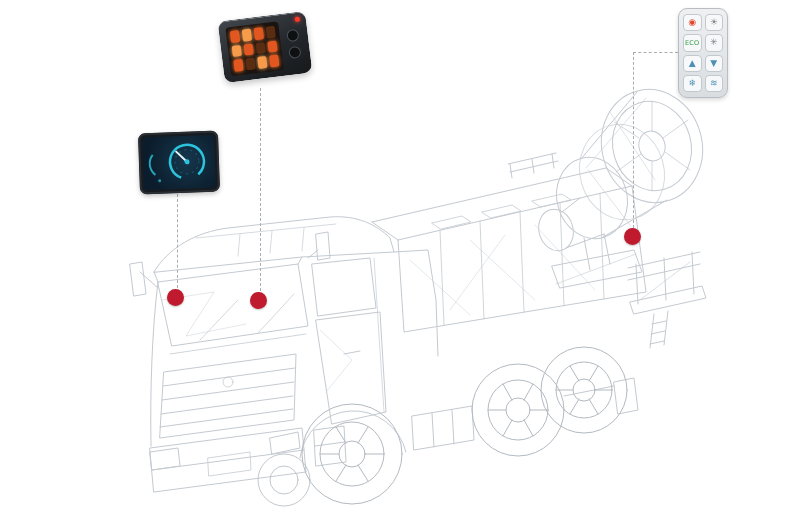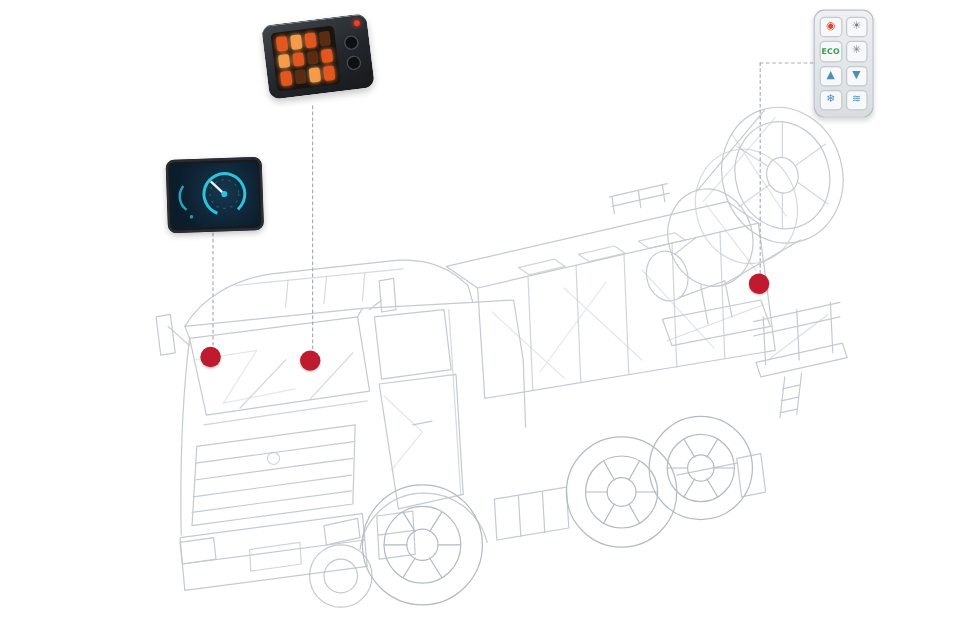--- a/index.html
+++ b/index.html
@@ -44,21 +44,21 @@
   .led{position:absolute;top:4px;right:6px;width:5px;height:5px;border-radius:50%;background:#ff3828;box-shadow:0 0 4px #ff4530;}
 
   
   .keypad-device{position:absolute;left:678px;top:8px;width:50px;height:90px;
     background:linear-gradient(180deg,#eef0f2,#d9dde0);border:1px solid #b7bdc3;border-radius:9px;
     padding:5px 4px;box-sizing:border-box;box-shadow:0 2px 4px rgba(0,0,0,.15);}
   .keypad-grid{display:grid;grid-template-columns:1fr 1fr;grid-template-rows:repeat(4,1fr);gap:3px;height:100%;}
   .key{background:#f7f8f9;border:1px solid #c2c8ce;border-radius:4px;display:flex;align-items:center;
     justify-content:center;font-size:9px;line-height:1;color:#7a828a;overflow:hidden;}
   .key:nth-child(1){color:#e0452e;}
-  .key:nth-child(3){color:#2f9e44;font-size:6.5px;font-weight:bold;letter-spacing:.2px;}
+  .key:nth-child(3){color:#2f9e44;font-size:6.5px;font-weight:normal;letter-spacing:.2px;}
   .key:nth-child(n+5){color:#4d8fb5;}
 </style>
 </head>
 <body>
 
 <div class="stage">
 
   <svg class="truck-svg" viewBox="0 0 800 522">
     <g fill="none" stroke="#c4cad1" stroke-width="1" stroke-linecap="round" stroke-linejoin="round">
 

